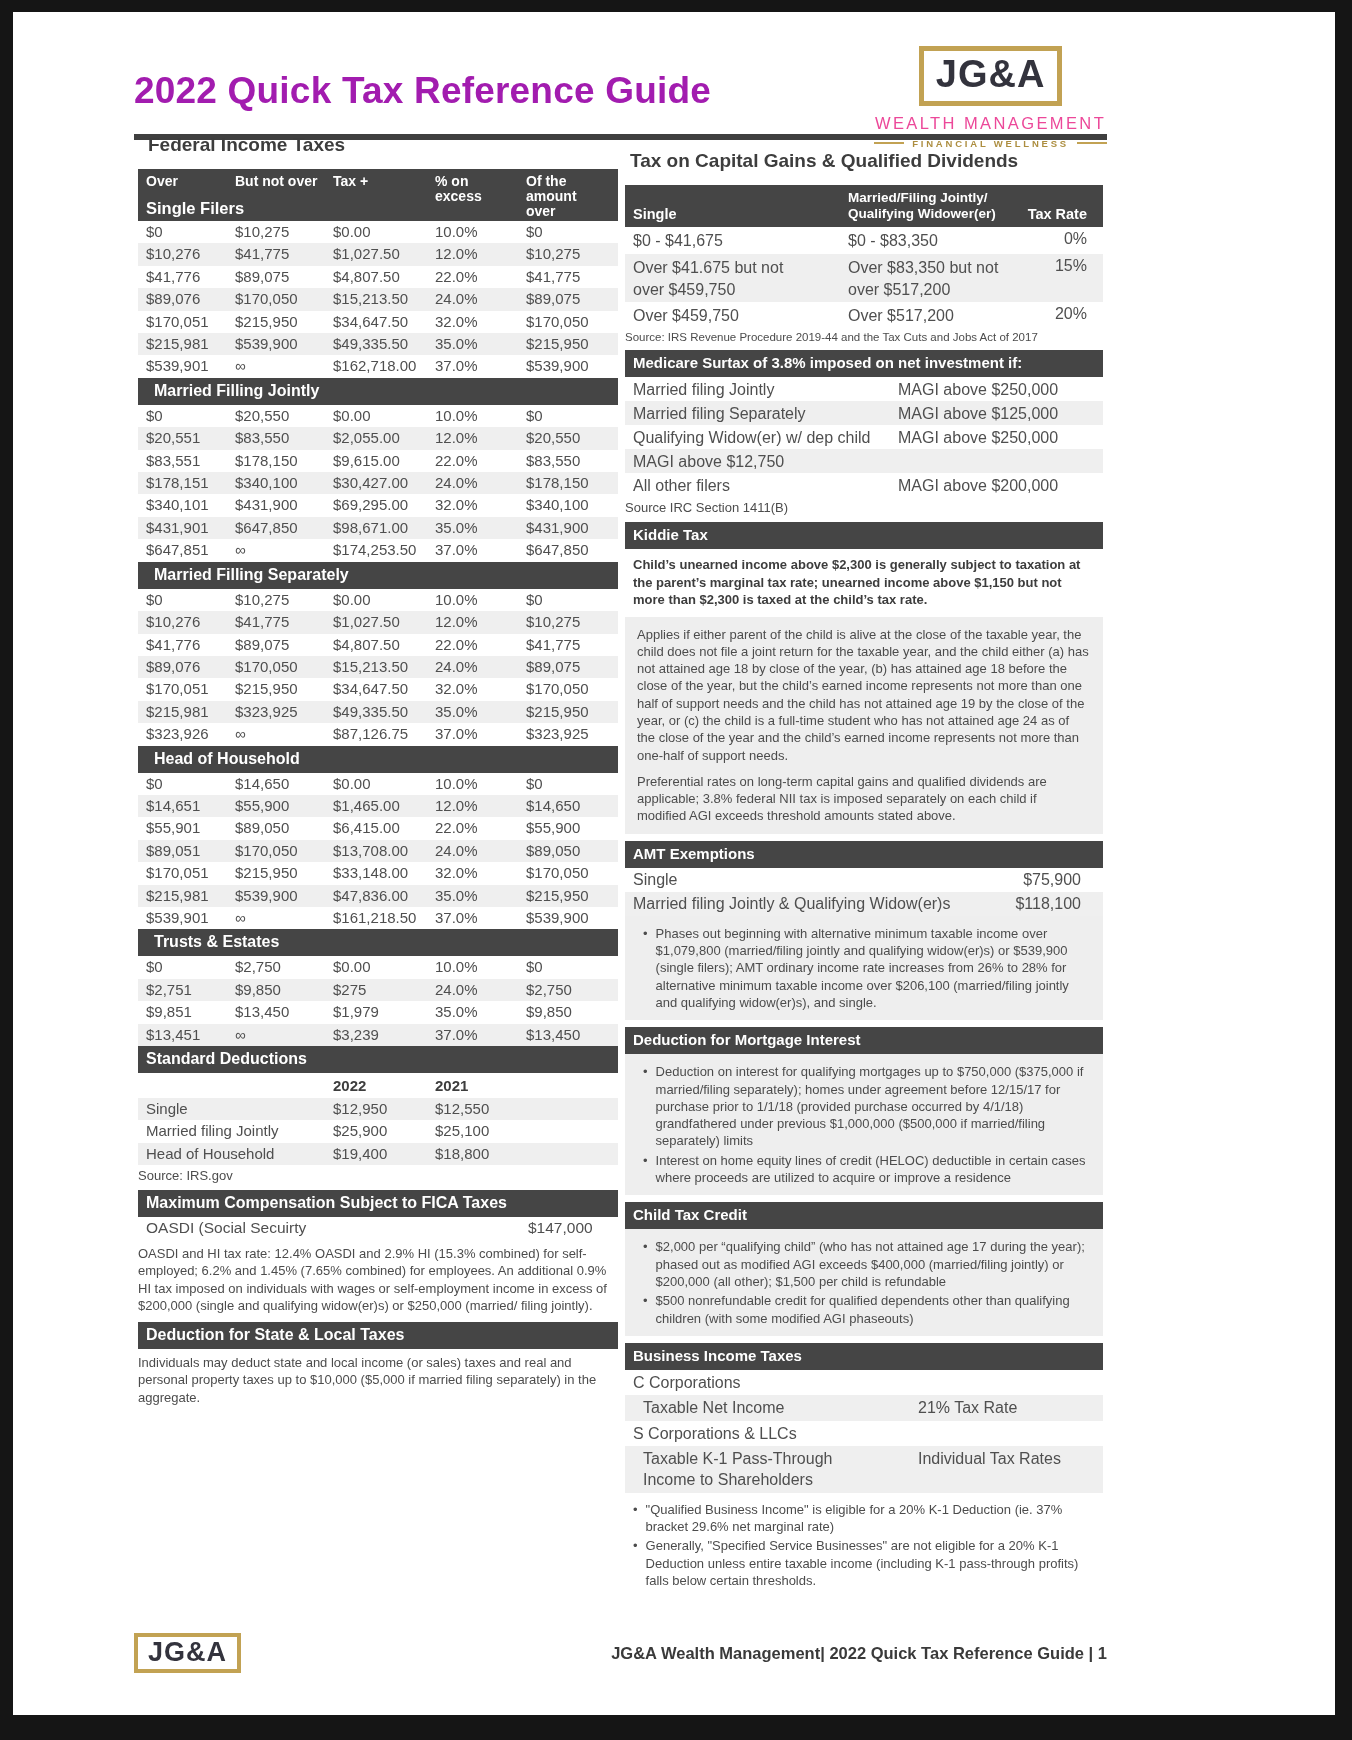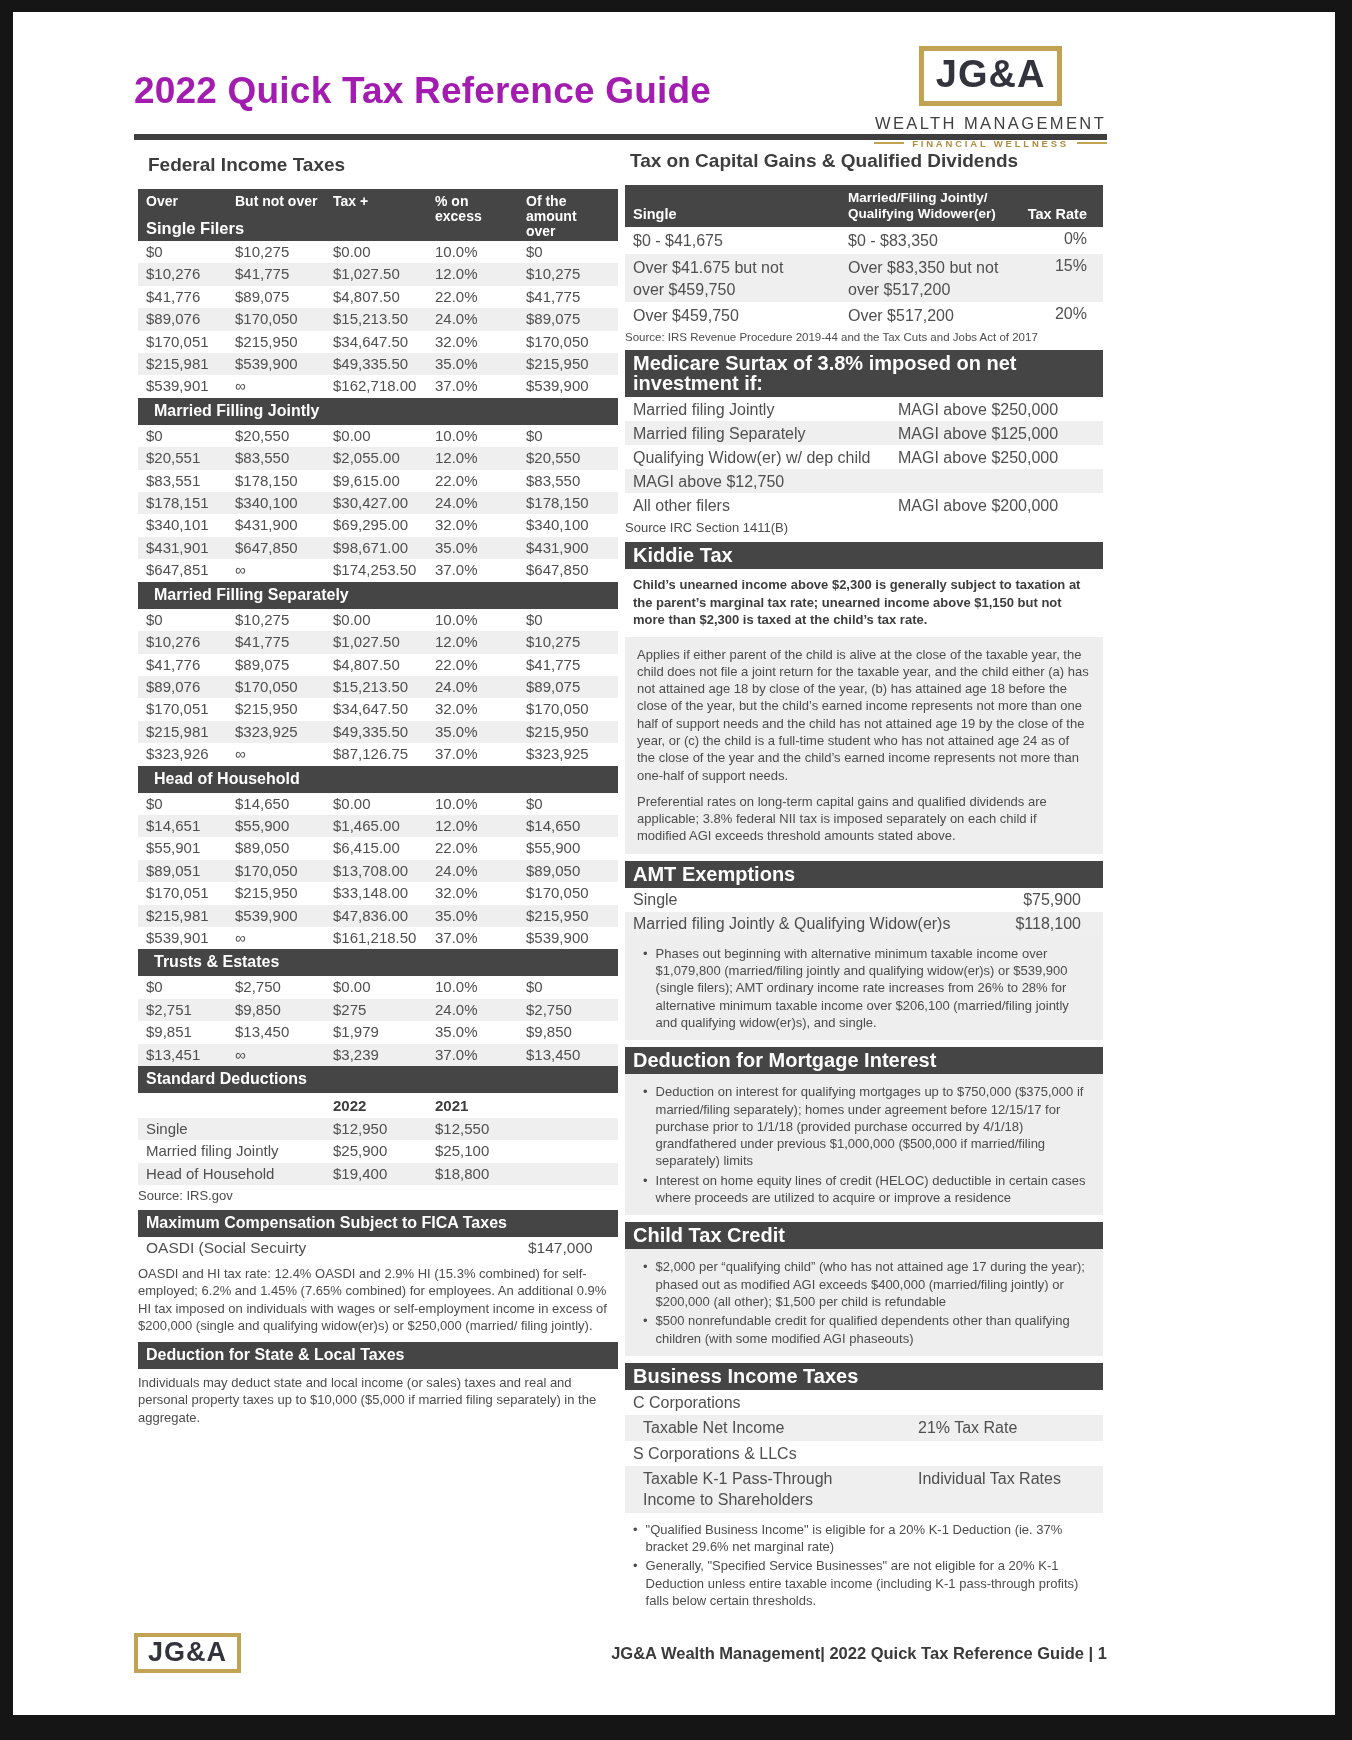--- a/index.html
+++ b/index.html
@@ -6,34 +6,34 @@
   .page{position:relative;width:1352px;height:1740px;box-sizing:border-box;background:#fff;
         border:solid #151515;border-width:12px 17px 25px 13px;overflow:hidden;
         font-family:"Liberation Sans",sans-serif;color:#4f4f4f;}
   
   .doc-header{position:absolute;left:121px;top:34px;width:973px;display:flex;
               justify-content:space-between;align-items:flex-start;}
   .title{margin:24px 0 0 0;font-size:37px;font-weight:700;color:#a21caf;letter-spacing:.2px;}
   .brand{display:flex;flex-direction:column;align-items:center;}
   .brand-box{border:5px solid var(--accent-gold,#c2a253);padding:0px 12px 2px;
              font-size:38px;font-weight:700;color:#33333d;letter-spacing:1px;line-height:1.25;}
-  .brand-line1{margin-top:8px;font-size:16.5px;letter-spacing:2.4px;color:#404040;font-weight:400;}
+  .brand-line1{margin-top:8px;font-size:16.5px;letter-spacing:2.4px;color:#ec4899;font-weight:400;}
   .brand-line2-wrap{margin-top:5px;display:flex;align-items:center;gap:8px;}
   .gold-bar{display:inline-block;width:30px;height:2px;background:var(--accent-gold,#c2a253);}
   .brand-line2{font-size:9.5px;letter-spacing:2.8px;color:#ad8e40;font-weight:700;}
   .rule{position:absolute;left:121px;top:122px;width:973px;height:6px;background:#3f3f3f;}
   
-  .col-left{position:absolute;left:125px;top:142px;width:480px;}
+  .col-left{position:absolute;left:125px;top:122px;width:480px;}
   .col-right{position:absolute;left:612px;top:138px;width:478px;}
   .col-heading{font-size:19px;font-weight:700;color:#3d3d3d;margin:0 0 13px 10px;}
   .col-right .col-heading{margin-left:5px;}
   
   .band{background:var(--band-bg,#454545);color:#fff;font-weight:700;font-size:16px;
         line-height:20px;padding:3px 8px 4px;}
-  .col-right .band{margin-top:7px;font-size:20px;}
+  .col-right .band{margin-top:7px;font-size:15px;}
   .band.gap{margin-top:7px;}
   .fed-band{margin-top:0;padding-left:16px;}
   .stripe{background:var(--stripe-bg,#efefef);}
   
   .fed-headband{position:relative;background:var(--band-bg,#454545);color:#fff;height:52px;}
   .fed-headcols{position:absolute;top:5px;left:0;right:0;display:grid;
                 grid-template-columns:89px 98px 102px 91px 1fr;padding-left:8px;
                 font-weight:700;font-size:14px;line-height:15px;white-space:pre-line;}
   .fed-filer{position:absolute;left:8px;bottom:3px;font-weight:700;font-size:16.5px;}
   .fed-row{display:grid;grid-template-columns:89px 98px 102px 91px 1fr;padding-left:8px;

